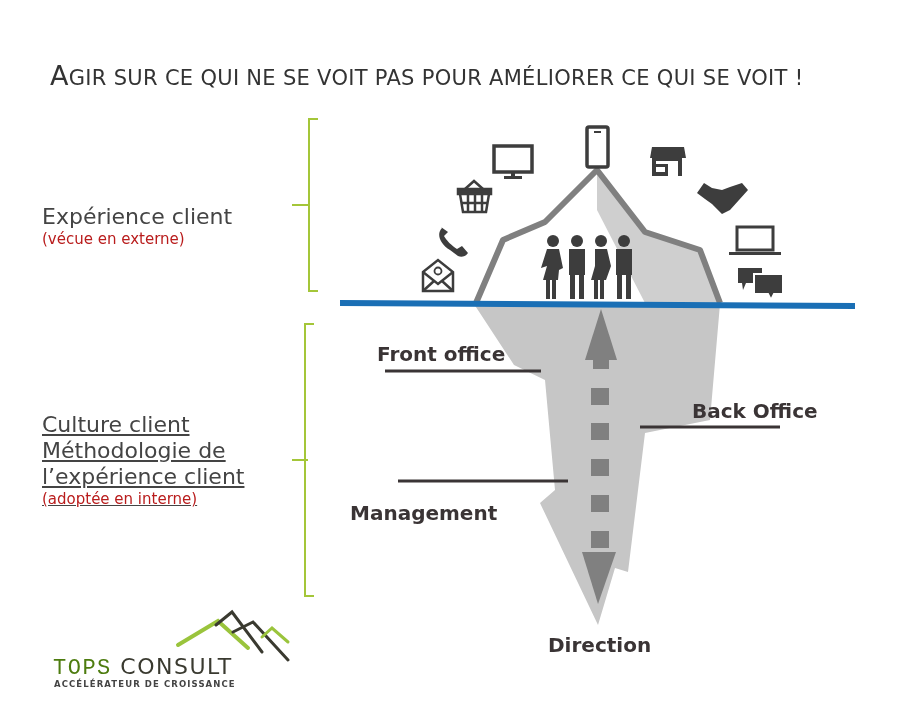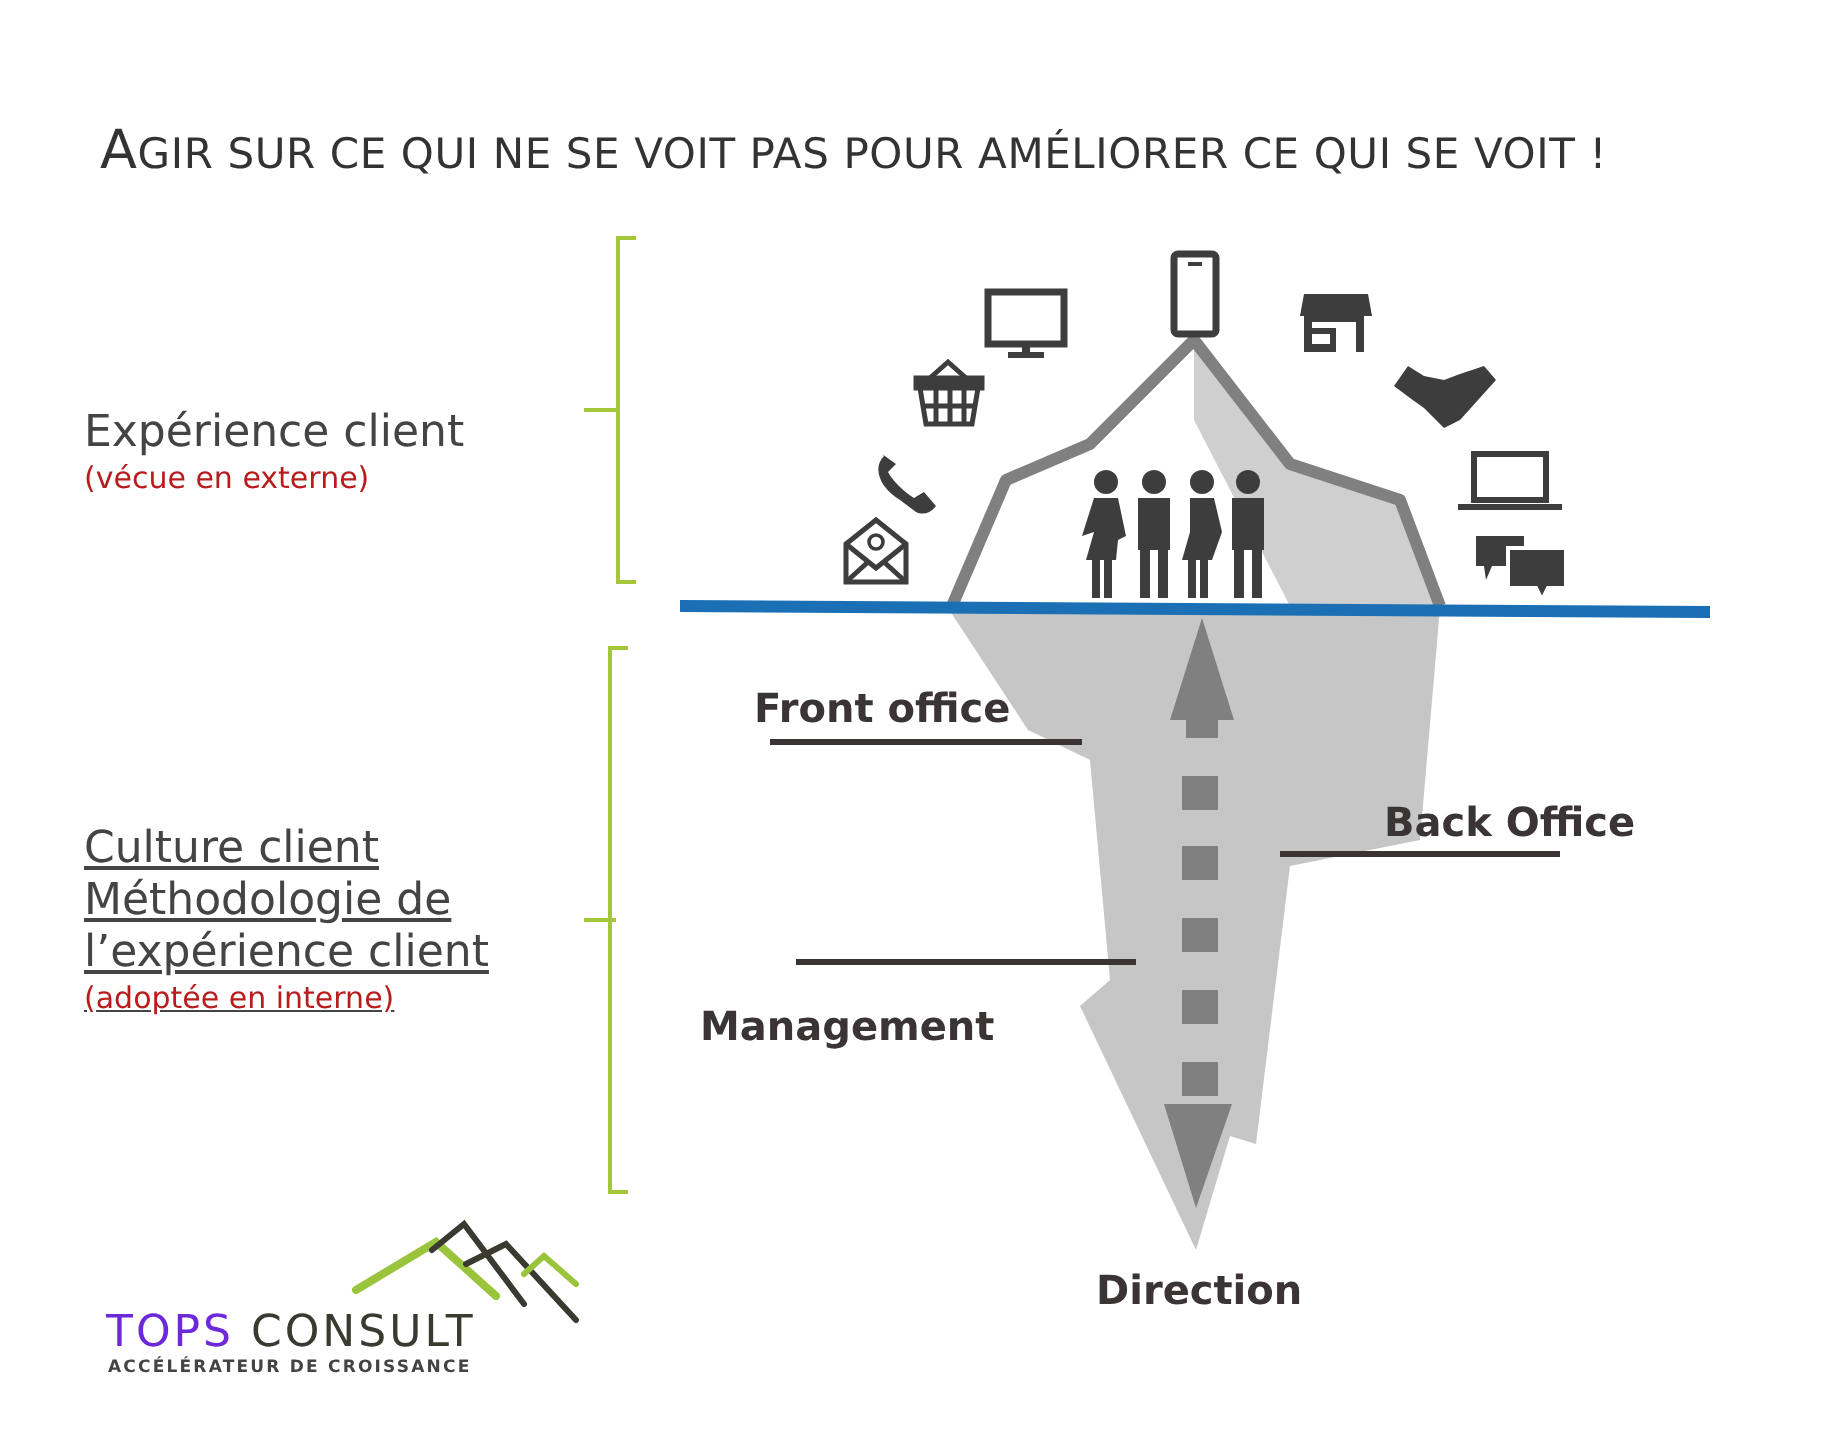--- a/index.html
+++ b/index.html
@@ -8,21 +8,21 @@
   .title .big { font-size:27px; }
   .label-block { position:absolute; color:#444; }
   .lb-main { font-size:22px; line-height:26px; white-space:nowrap; font-family:"DejaVu Sans", sans-serif; }
   .lb-sub { font-size:15px; line-height:18px; white-space:nowrap; color:#b91c1c; }
   .bracket { position:absolute; border:2px solid #a4c639; border-right:none; width:8px; }
   .bracket-tick { position:absolute; height:2px; background:#a4c639; width:16px; }
   svg.diagram { position:absolute; left:0; top:0; }
   .iceberg-label { position:absolute; font-family:"DejaVu Sans", sans-serif; font-weight:bold; font-size:20px; color:#3a3435; white-space:nowrap; }
   .logo { position:absolute; left:50px; top:612px; width:260px; height:90px; }
   .logo-text { position:absolute; left:3px; top:42px; font-size:22px; letter-spacing:1.5px; white-space:nowrap; }
-  .logo-tops { color:#6d28d9; }
+  .logo-tops { color:#4d7c0f;font-family:Liberation Mono, monospace; }
   .logo-consult { color:#3a3a30; }
   .logo-tag { position:absolute; left:4px; top:67px; font-size:8.5px; letter-spacing:1.1px; color:#444; white-space:nowrap; font-weight:bold; }
 </style>
 </head>
 <body>
 
 <div class="title"><span class="big">A</span><span>GIR SUR CE QUI NE SE VOIT PAS POUR AMÉLIORER CE QUI SE VOIT !</span></div>
 
 <div class="label-block" style="left:42px; top:204px;">
   <div class="lb-main">Expérience client</div>

